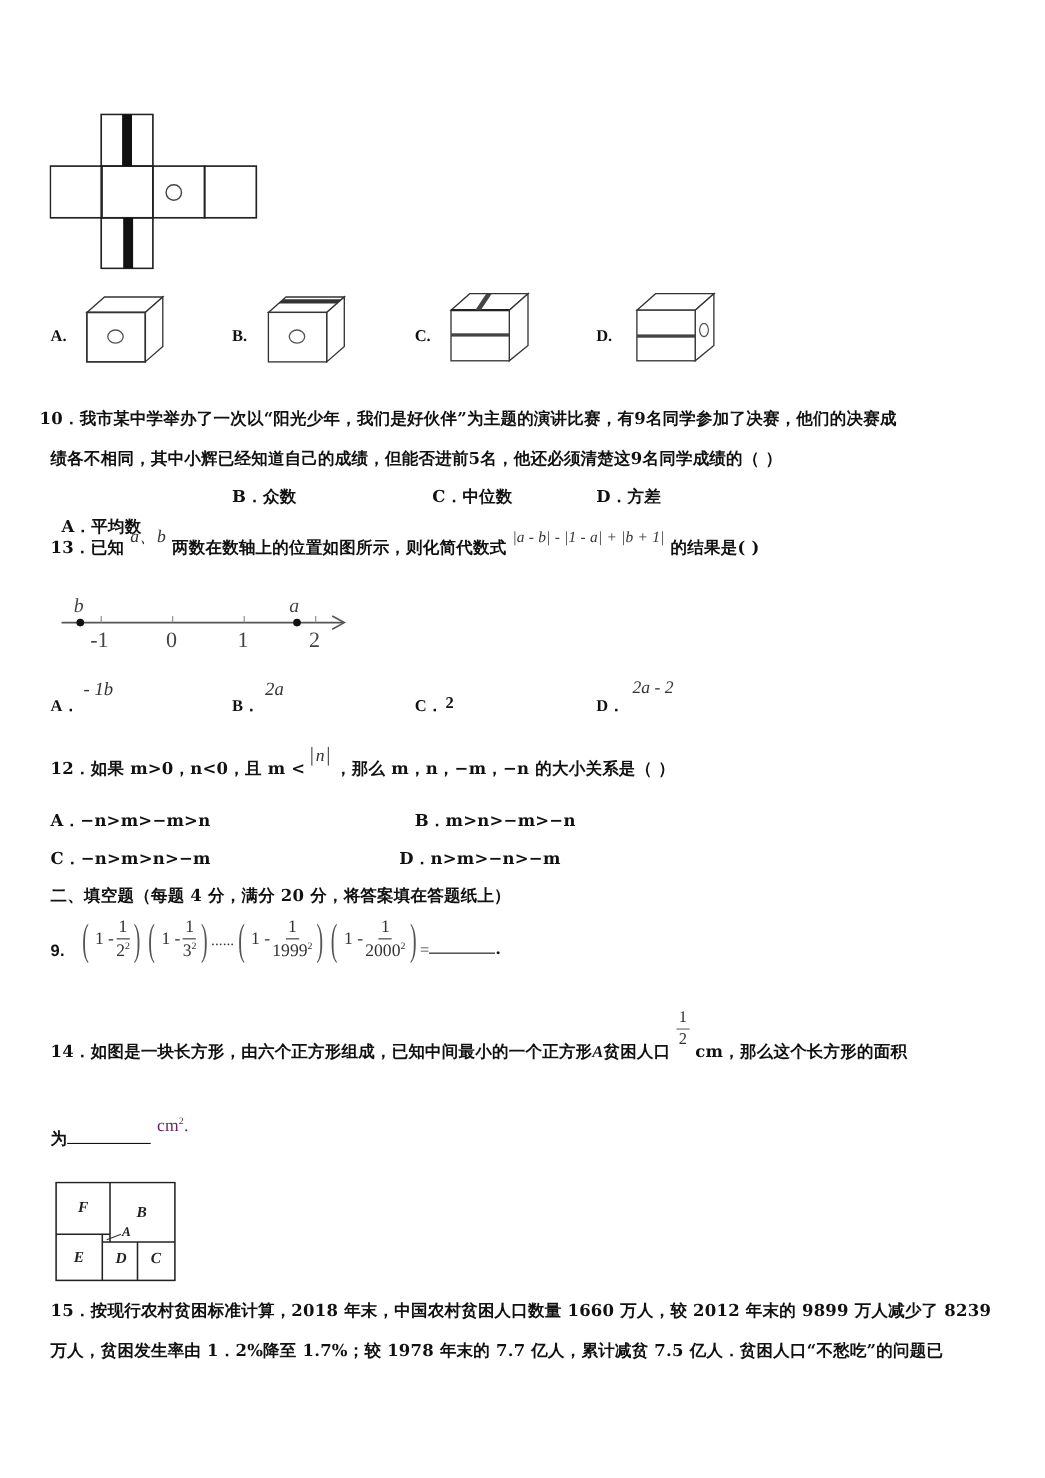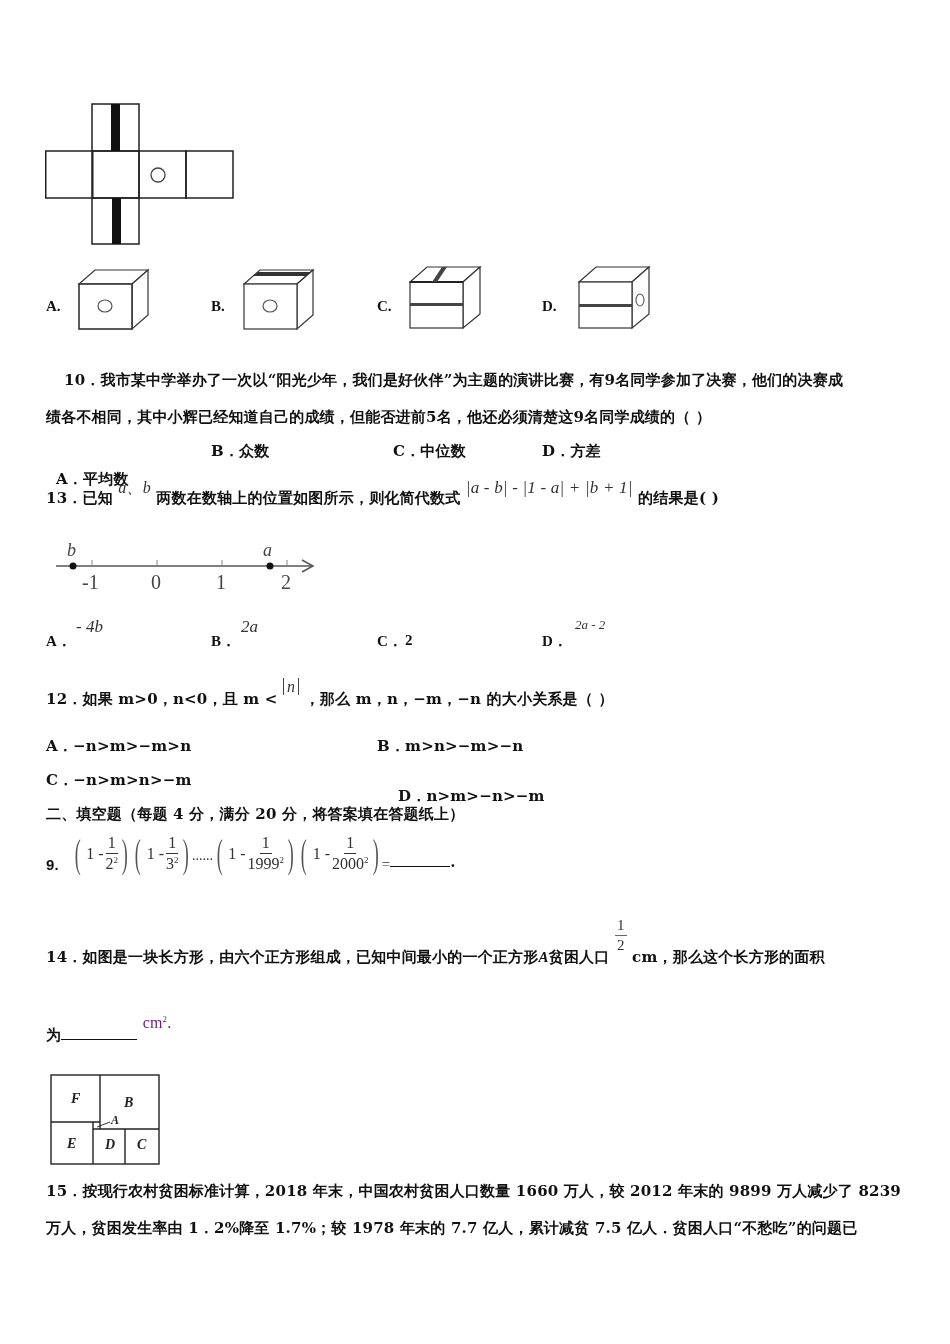--- a/index.html
+++ b/index.html
@@ -80,41 +80,41 @@
     <g fill="#fff" stroke="#333" stroke-width="1.2">
       <polygon points="3,18 20,3 73,3 56,18"></polygon>
       <polygon points="56,18 73,3 73,50 56,64"></polygon>
       <rect x="3" y="18" width="53" height="46"></rect>
     </g>
     <rect x="3" y="40" width="53" height="3" fill="#444"></rect>
     <ellipse cx="64" cy="36" rx="4" ry="6" fill="none" stroke="#555" stroke-width="1.1"></ellipse>
   </svg>
 </div>
 
-<div class="abs txt" style="left:64px; top:371px;">10．我市某中学举办了一次以“阳光少年，我们是好伙伴”为主题的演讲比赛，有9名同学参加了决赛，他们的决赛成</div>
+<div class="abs txt" style="left:36px; top:371px;">10．我市某中学举办了一次以“阳光少年，我们是好伙伴”为主题的演讲比赛，有9名同学参加了决赛，他们的决赛成</div>
 <div class="abs txt" style="left:46px; top:408px;">绩各不相同，其中小辉已经知道自己的成绩，但能否进前5名，他还必须清楚这9名同学成绩的（  ）</div>
 
 <div class="abs txt" style="left:56px; top:442px;margin-top:28px;">
   <span>A．</span><span>平均数</span>
 </div>
 <div class="abs txt" style="left:211px; top:442px;">
   <span>B．</span><span>众数</span>
 </div>
 <div class="abs txt" style="left:377px; top:442px;margin-left:16px;">
   <span>C．</span><span>中位数</span>
 </div>
 <div class="abs txt" style="left:542px; top:442px;">
   <span>D．</span><span>方差</span>
 </div>
 
 <div class="abs txt" style="left:46px; top:482px; height:30px;">
   <span style="position:relative; top:6px;">13．已知</span>
   <span class="math" style="position:relative; top:-4px; font-size:16px;">a、b</span>
   <span style="position:relative; top:6px;">两数在数轴上的位置如图所示，则化简代数式</span>
-  <span class="math" style="position:relative; top:-4px; font-size:17px; font-style:italic;">|a - b| - |1 - a| + |b + 1|</span>
+  <span class="math" style="position:relative; top:-4px; font-size:14px; font-style:italic;">|a - b| - |1 - a| + |b + 1|</span>
   <span style="position:relative; top:6px;">的结果是(        )</span>
 </div>
 
 <div class="abs" style="left:52px; top:540px; width:270px; height:58px;">
   <svg width="270" height="58" viewBox="0 0 270 58">
     <line x1="4" y1="26" x2="260" y2="26" stroke="#555" stroke-width="1.5"></line>
     <polyline points="250,20 261,26 250,32" fill="none" stroke="#555" stroke-width="1.5"></polyline>
     <line x1="40" y1="20" x2="40" y2="26" stroke="#888" stroke-width="1"></line>
     <line x1="105" y1="20" x2="105" y2="26" stroke="#888" stroke-width="1"></line>
     <line x1="170" y1="20" x2="170" y2="26" stroke="#888" stroke-width="1"></line>
@@ -125,51 +125,51 @@
   <span class="abs math-up" style="left:15px; top:0px; font-size:18px; font-style:italic; color:#444;">b</span>
   <span class="abs math-up" style="left:211px; top:0px; font-size:18px; font-style:italic; color:#444;">a</span>
   <span class="abs math-up" style="left:30px; top:31px; font-size:20px; color:#444;">-1</span>
   <span class="abs math-up" style="left:99px; top:31px; font-size:20px; color:#444;">0</span>
   <span class="abs math-up" style="left:164px; top:31px; font-size:20px; color:#444;">1</span>
   <span class="abs math-up" style="left:229px; top:31px; font-size:20px; color:#444;">2</span>
 </div>
 
 <div class="abs" style="left:46px; top:615px; width:150px; height:36px;">
   <span class="abs opt-label" style="left:0; top:17px;">A．</span>
-  <span class="abs math" style="left:30px; top:2px; font-size:17px;">- 4b</span>
+  <span class="abs math" style="left:30px; top:2px; font-size:17px;">- 1b</span>
 </div>
 <div class="abs" style="left:211px; top:615px; width:150px; height:36px;">
   <span class="abs opt-label" style="left:0; top:17px;">B．</span>
   <span class="abs math" style="left:30px; top:2px; font-size:17px;">2a</span>
 </div>
 <div class="abs" style="left:377px; top:615px; width:150px; height:36px;">
   <span class="abs opt-label" style="left:0; top:17px;">C．</span>
   <span class="abs opt-label" style="left:28px; top:17px;">2</span>
 </div>
 <div class="abs" style="left:542px; top:615px; width:150px; height:36px;">
   <span class="abs opt-label" style="left:0; top:17px;">D．</span>
-  <span class="abs math" style="left:33px; top:2px; font-size:13px;">2a - 2</span>
+  <span class="abs math" style="left:33px; top:2px; font-size:16px;">2a - 2</span>
 </div>
 
 <div class="abs txt" style="left:46px; top:680px; height:30px;text-align:center;">
   <span style="position:relative; top:10px;">12．如果 m&gt;0，n&lt;0，且 m &lt;</span>
   <span class="math" style="position:relative; top:-2px; font-size:16px; border-left:1px solid #444; border-right:1px solid #444; padding:0 3px;"><span>n</span></span>
   <span style="position:relative; top:10px;">，那么 m，n，−m，−n 的大小关系是（    ）</span>
 </div>
 
 <div class="abs txt" style="left:46px; top:737px;">
   <span>A．</span><span>−n&gt;m&gt;−m&gt;n</span>
 </div>
 <div class="abs txt" style="left:377px; top:737px;">
   <span>B．</span><span>m&gt;n&gt;−m&gt;−n</span>
 </div>
 <div class="abs txt" style="left:46px; top:771px;">
   <span>C．</span><span>−n&gt;m&gt;n&gt;−m</span>
 </div>
-<div class="abs txt" style="left:398px; top:771px;margin-top:16px;">
+<div class="abs txt" style="left:363px; top:771px;">
   <span>D．</span><span>n&gt;m&gt;−n&gt;−m</span>
 </div>
 
 <div class="abs txt" style="left:46px; top:805px;">二、填空题（每题 4 分，满分 20 分，将答案填在答题纸上）</div>
 
 <div class="abs" style="left:46px; top:828px; height:52px; display:flex; align-items:center; white-space:nowrap;">
   <span class="txt" style="font-family:'Liberation Sans', sans-serif; margin-right:12px; position:relative; top:10px;">9.</span>
 
   <span class="paren">(</span>
   <span class="math-up" style="font-size:16px; margin:0 2px;">1 -</span>

